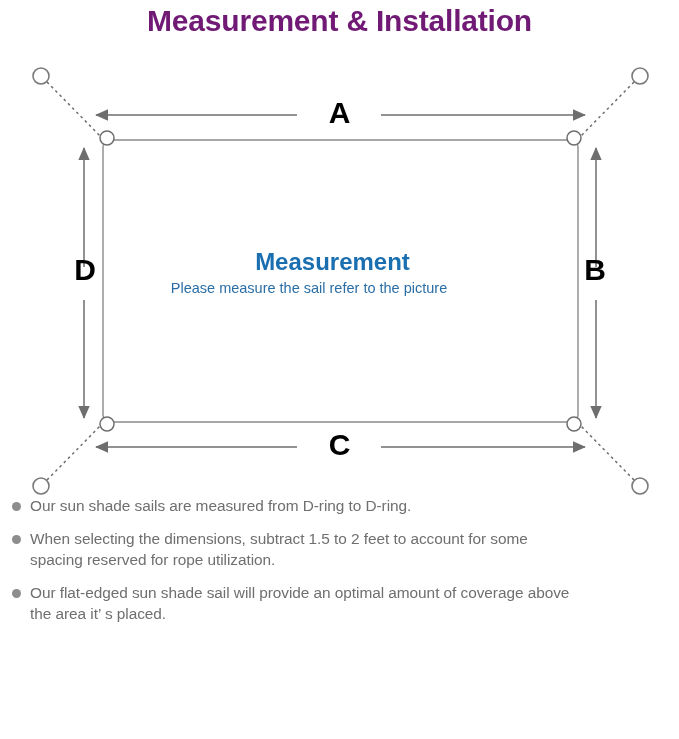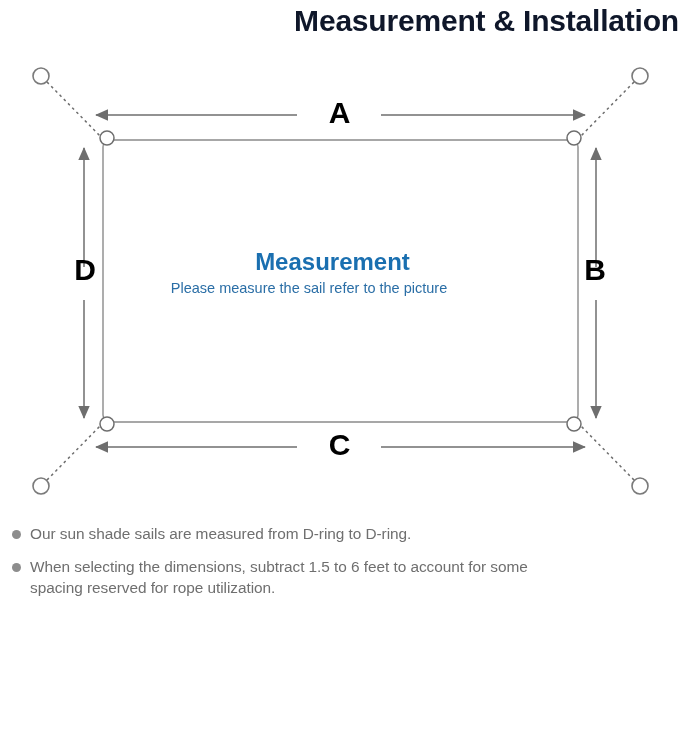--- a/index.html
+++ b/index.html
@@ -5,23 +5,23 @@
   html,body{margin:0;padding:0;background:#ffffff;}
   body{
     width:679px;height:739px;position:relative;overflow:hidden;
     font-family:"Liberation Sans","DejaVu Sans",sans-serif;
     -webkit-font-smoothing:antialiased;
   }
 
   
   #page-title{
     position:absolute; left:0; top:4px; width:679px;
-    text-align:right;
+    text-align:center;
     font-size:30px; font-weight:bold; letter-spacing:-0.2px;
-    color:#0f172a;
+    color:#701a75;
     white-space:nowrap;
   }
 
   
   #diagram{
     position:absolute; left:0; top:52px; width:679px; height:460px;
   }
   #diagram svg{display:block;}
 
   
@@ -41,21 +41,21 @@
     position:absolute; font-weight:bold; color:#000000;
     font-size:30px; line-height:1; pointer-events:none;
   }
   #dim-a{ left:0; top:46px; width:679px; text-align:center; }
   #dim-c{ left:0; top:378px; width:679px; text-align:center; }
   #dim-d{ left:68px; top:203px; width:34px; text-align:center; }
   #dim-b{ left:578px; top:203px; width:34px; text-align:center; }
 
   
   #notes{
-    position:absolute; left:0; top:524px; width:582px;
+    position:absolute; left:0; top:496px; width:582px;
   }
   .note-row{
     display:flex; align-items:flex-start;
     margin:0 0 13px 0;
     padding:0 10px 0 12px;
   }
   .note-row:last-child{margin-bottom:0;}
   .note-bullet{
     flex:0 0 auto;
     width:9px;height:9px;border-radius:50%;
@@ -127,18 +127,22 @@
 <div id="notes">
 
   <div class="note-row">
     <span class="note-bullet"></span>
     <span class="note-text">Our sun shade sails are measured from D-ring to D-ring.</span>
   </div>
 
 
   <div class="note-row">
     <span class="note-bullet"></span>
-    <span class="note-text">When selecting the dimensions, subtract 1.5 to 6 feet to account for some spacing reserved for rope utilization.</span>
+    <span class="note-text">When selecting the dimensions, subtract 1.5 to 2 feet to account for some spacing reserved for rope utilization.</span>
   </div>
 
 
+  <div class="note-row">
+    <span class="note-bullet"></span>
+    <span class="note-text">Our flat-edged sun shade sail will provide an optimal amount of coverage above the area it’ s placed.</span>
+  </div>
 
 </div>
 
 </body></html>

